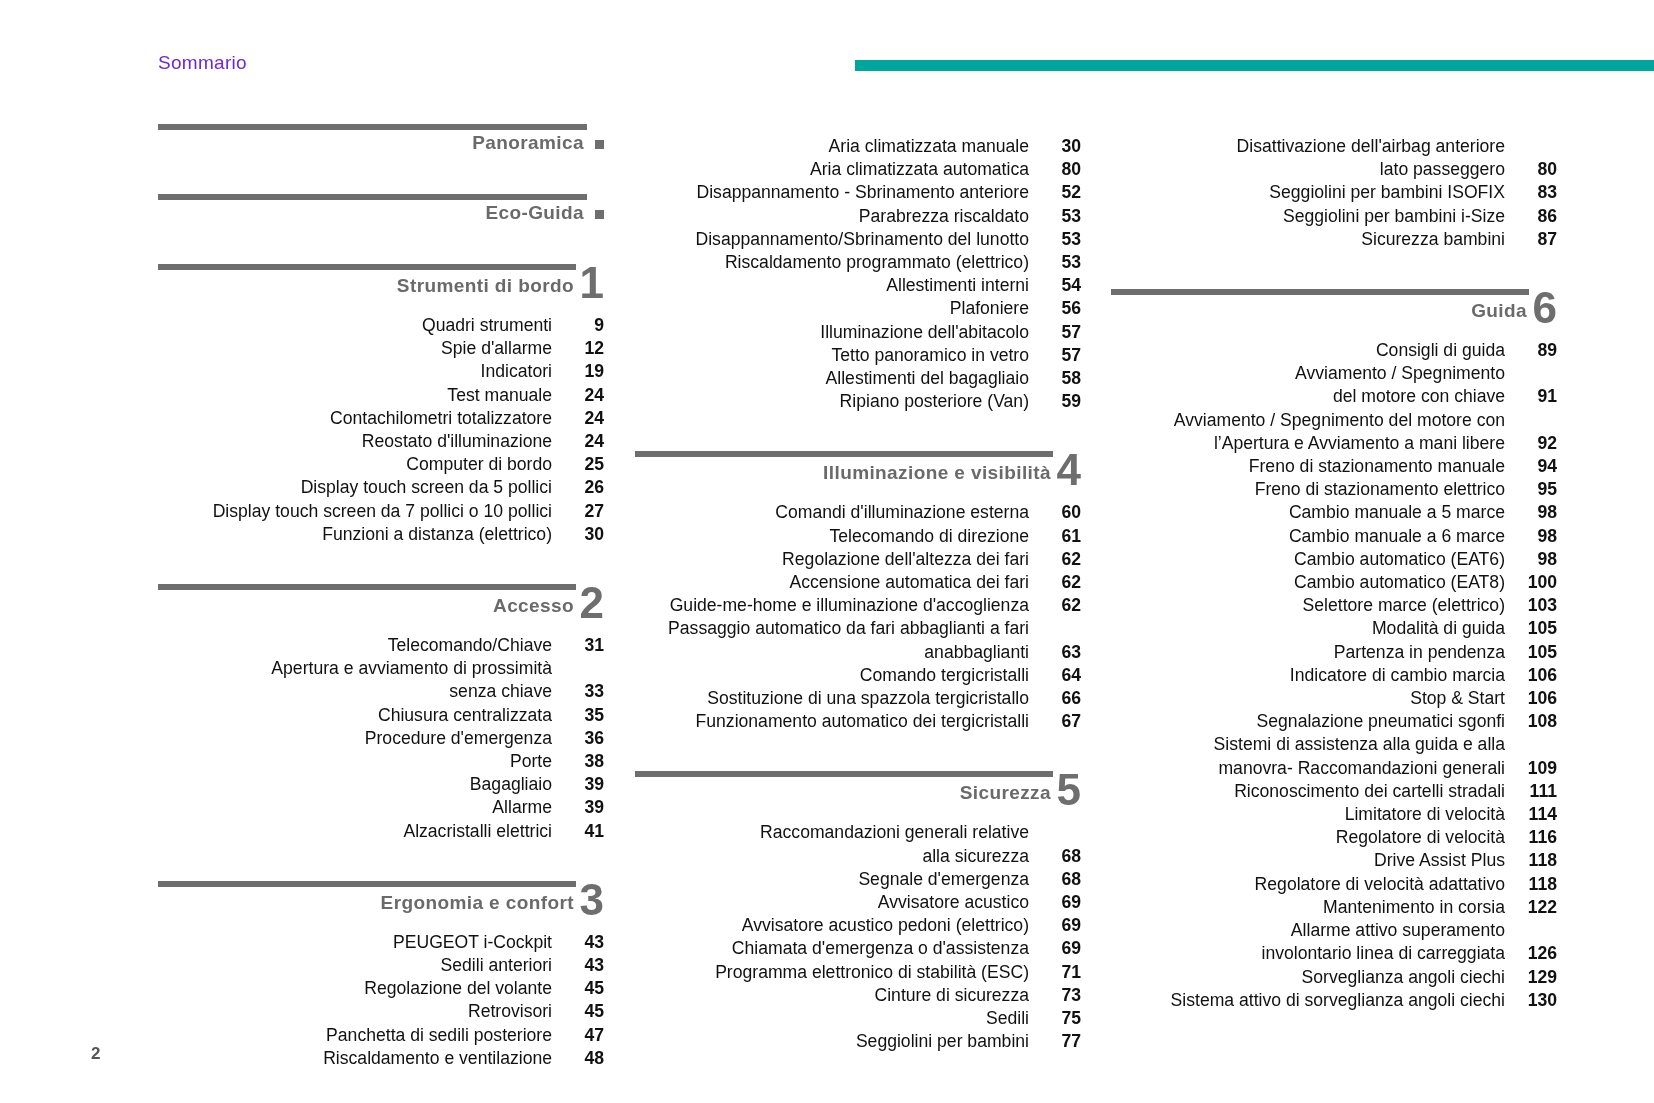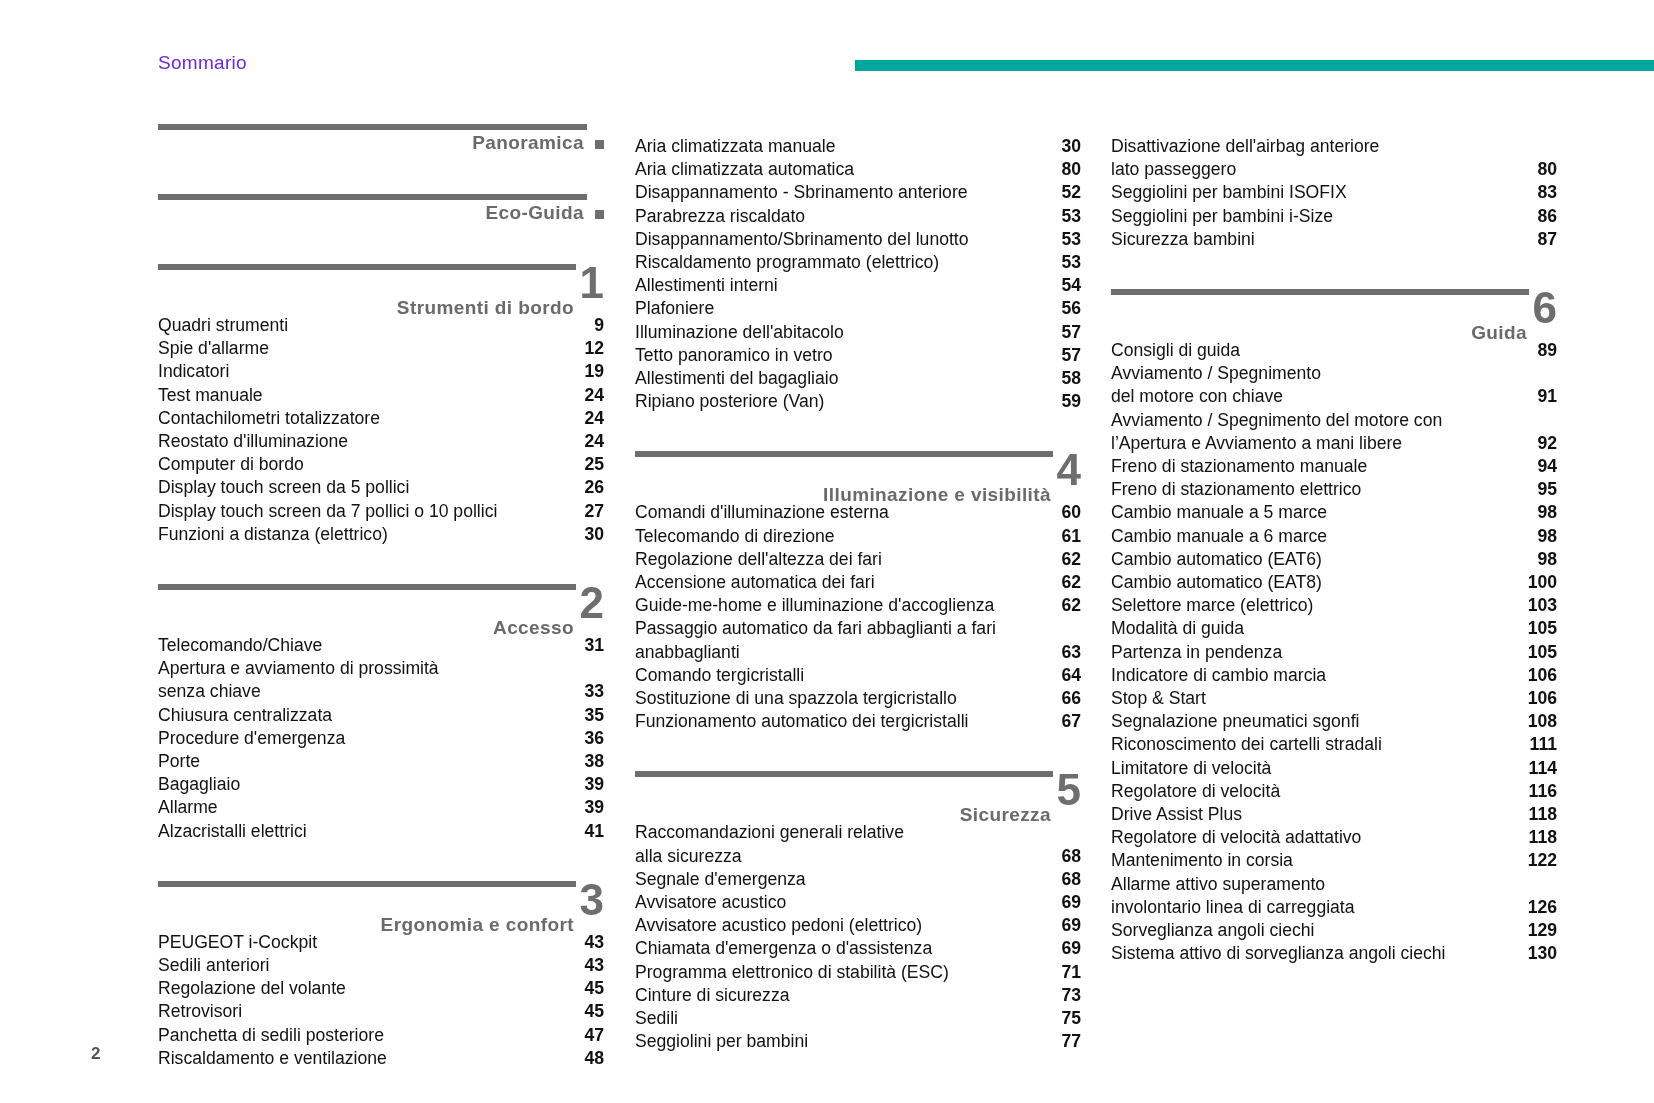--- a/index.html
+++ b/index.html
@@ -1,32 +1,32 @@
 <!DOCTYPE html>
 <html><head>
 <meta charset="utf-8">
 <style>
   html, body { margin:0; padding:0; }
   body { width:1654px; height:1103px; background:#ffffff; position:relative; overflow:hidden;
          font-family:"Liberation Sans", sans-serif; color:#111; }
   .page-header-title { position:absolute; left:158px; top:52px; font-size:19px; color:#6d28d9; letter-spacing:0.3px; }
   .teal-bar { position:absolute; left:855px; top:60px; width:799px; height:11px; background:#00a59e; }
   .page-number { position:absolute; left:91px; top:1044px; font-size:17px; font-weight:bold; color:#555; }
-  .column { position:absolute; width:446px; }
+  .column { position:absolute; width:446px;text-align:right; }
   #col1 { left:158px; top:124px; }
   #col2 { left:635px; top:135px; }
   #col3 { left:1111px; top:135px; }
   .section { position:relative; }
   .sec-head { position:relative; height:50px; }
   .sec-head .bar { position:absolute; left:0; top:0; height:6px; background:#6e6e6e; }
   .sec-head.square .bar { right:17px; }
   .sec-head.num .bar { right:28px; }
   .sec-head .title { position:absolute; top:8px; font-size:19px; font-weight:bold; color:#6a6a6a; letter-spacing:0.4px; white-space:nowrap; }
   .sec-head.square .title { right:20px; }
-  .sec-head.num .title { right:30px; top:11px;margin-top:22px; }
+  .sec-head.num .title { right:30px; top:11px; }
   .sec-head .sq { position:absolute; right:0; top:16px; width:9px; height:9px; background:#6e6e6e; }
   .sec-head .digit { position:absolute; right:0; top:-3px; font-size:44px; font-weight:bold; color:#6e6e6e; line-height:44px; }
   .entries { list-style:none; margin:0; padding:0; }
   .entry { position:relative; font-size:17.6px; line-height:23.2px; padding-right:52px; }
   .entry .label { display:block; white-space:nowrap; }
   .entry .pg { position:absolute; right:0; bottom:0; font-weight:bold; line-height:23.2px; }
   .gap-s { height:20px; }
   .gap-m { height:38px; }
 </style>
 </head>
@@ -413,20 +413,25 @@
         </li>
         <li class="entry">
           <span class="label">Stop &amp; Start</span>
           <span class="pg">106</span>
         </li>
         <li class="entry">
           <span class="label">Segnalazione pneumatici sgonfi</span>
           <span class="pg">108</span>
         </li>
         <li class="entry">
+          <span class="label">Sistemi di assistenza alla guida e alla</span>
+          <span class="label">manovra- Raccomandazioni generali</span>
+          <span class="pg">109</span>
+        </li>
+        <li class="entry">
           <span class="label">Riconoscimento dei cartelli stradali</span>
           <span class="pg">111</span>
         </li>
         <li class="entry">
           <span class="label">Limitatore di velocità</span>
           <span class="pg">114</span>
         </li>
         <li class="entry">
           <span class="label">Regolatore di velocità</span>
           <span class="pg">116</span>

